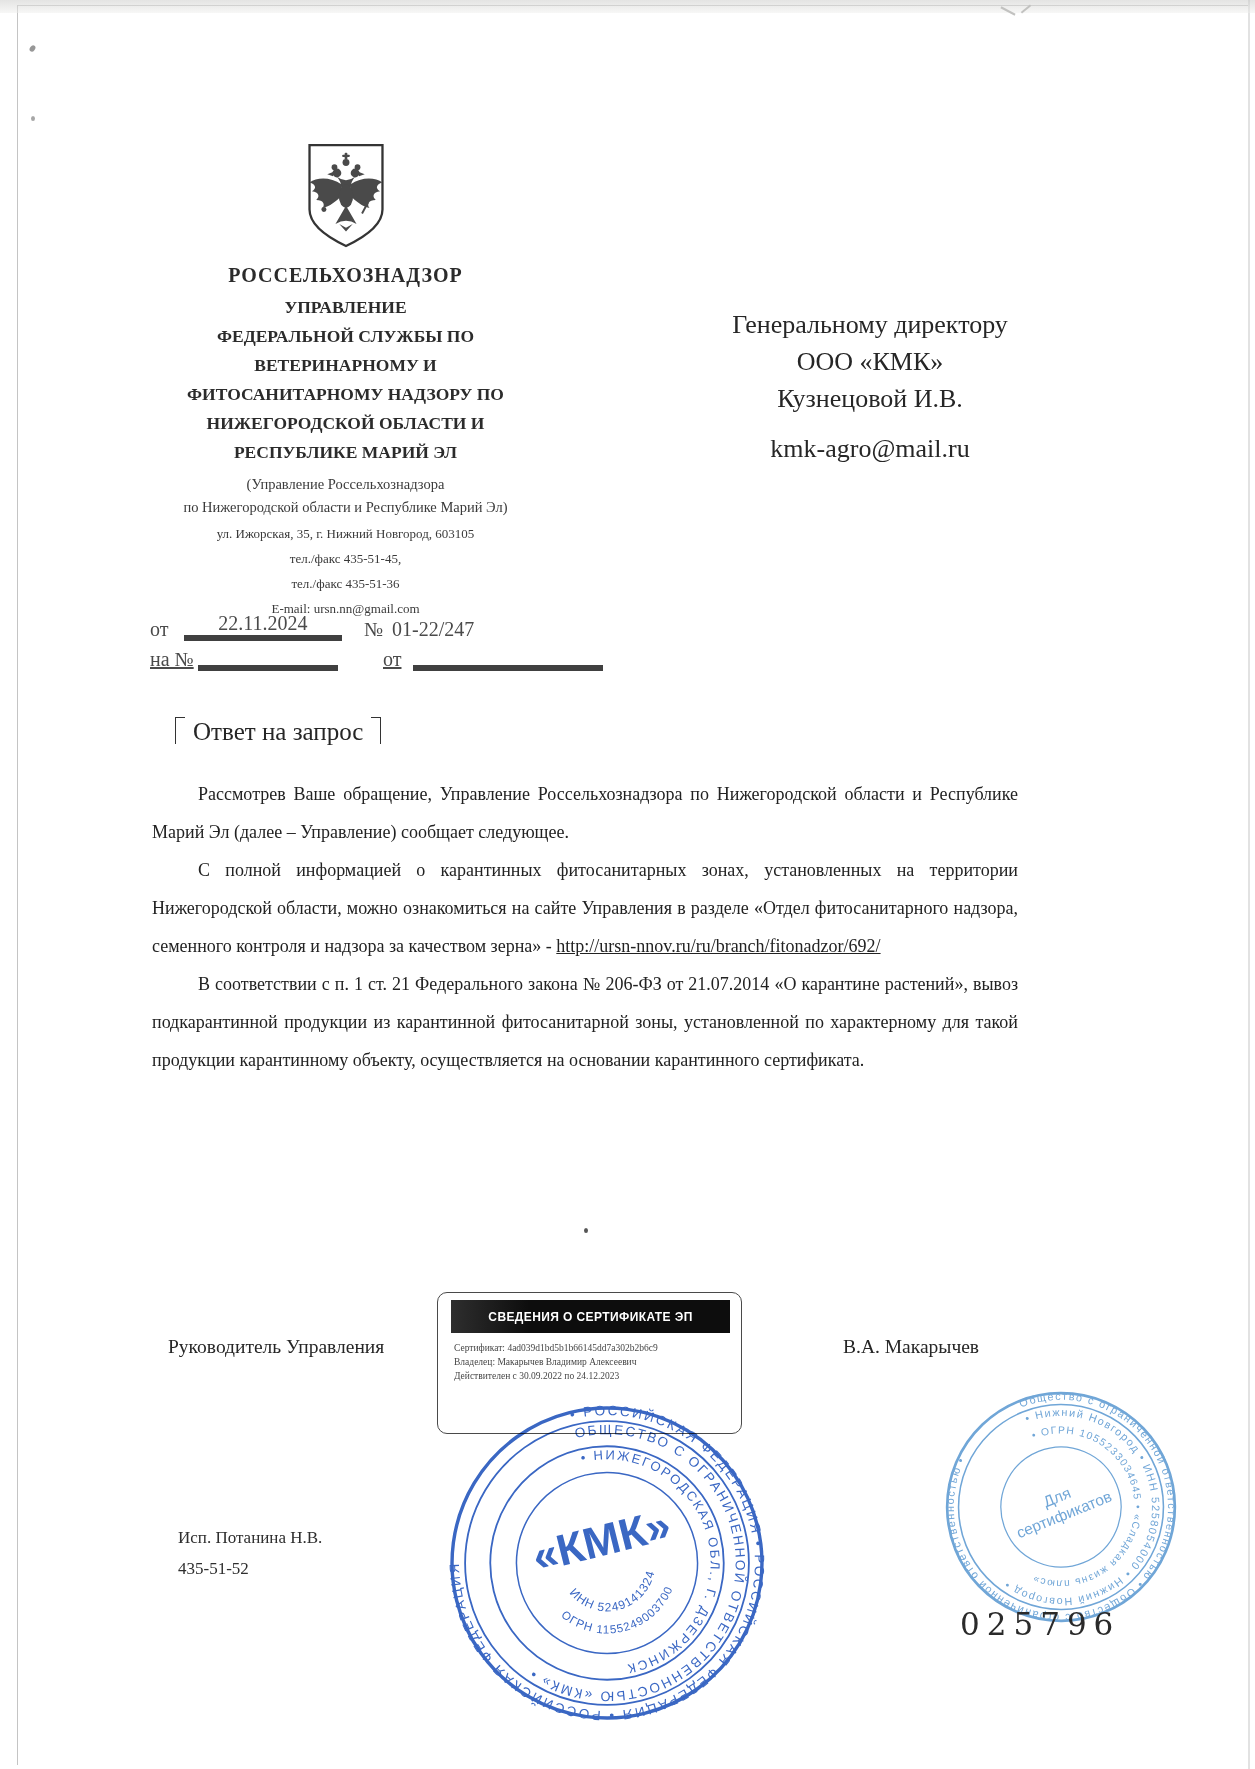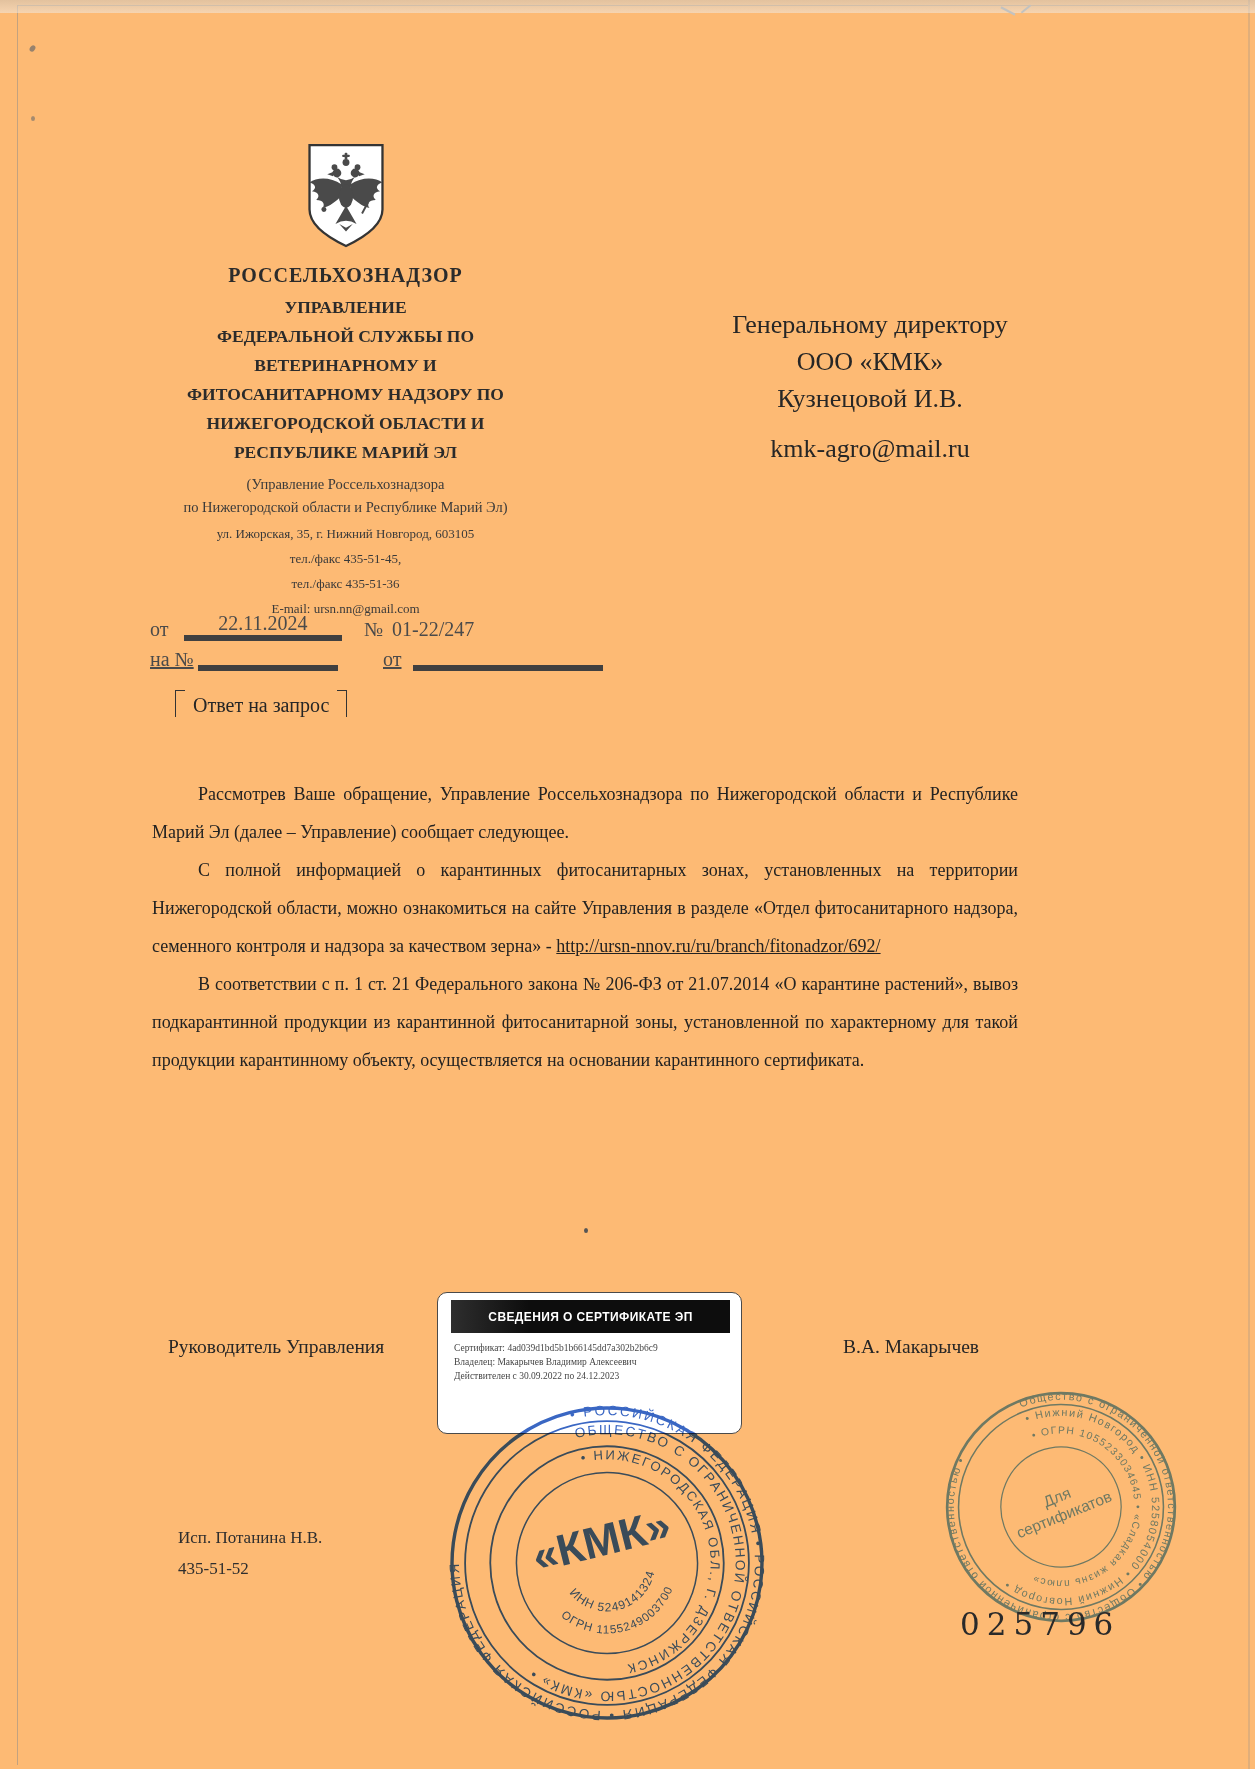--- a/index.html
+++ b/index.html
@@ -1,18 +1,18 @@
 <!DOCTYPE html>
 <html><head>
 <meta charset="utf-8">
 <style>
   html,body{margin:0;padding:0;background:#d8d8d6;}
   .page{
     position:relative;width:1255px;height:1769px;margin:0 auto;
-    background:#fdba74;overflow:hidden;
+    background:#ffffff;overflow:hidden;
     font-family:"Liberation Serif", serif;color:#1f1f1f;
   }
   
   .scan-line{position:absolute;background:#8a8a8a;}
   .scan-top{left:18px;top:5px;width:1230px;height:1px;opacity:.45;}
   .scan-left{left:17px;top:5px;width:1px;height:1760px;opacity:.5;}
   .scan-right{left:1248px;top:0;width:2px;height:1769px;opacity:.25;}
   .scan-bottom{left:0;top:1756px;width:1255px;height:13px;background:linear-gradient(#c9c9c7,#efefed);opacity:.5;}
   .speck{position:absolute;background:#6b6b6b;border-radius:50%;}
   .pencil{position:absolute;background:#c2c2c0;}
@@ -29,21 +29,21 @@
   .rcpt{position:absolute;left:650px;top:306px;width:440px;text-align:center;font-size:26px;line-height:37px;color:#262626;}
   .rcpt .email{margin-top:13px;}
 
   
   .ref{position:absolute;left:150px;top:615px;width:580px;font-size:20px;color:#4a4a4a;}
   .ref-row{display:flex;align-items:flex-end;height:26px;}
   .ref-row + .ref-row{margin-top:4px;text-decoration:underline;}
   .u{border-bottom:6px solid #404040;display:inline-block;text-align:center;color:#4a4a4a;}
 
   
-  .subject{position:absolute;left:175px;top:689px;display:flex;align-items:flex-start;font-size:20px;color:#262626;}
+  .subject{position:absolute;left:175px;top:716px;display:flex;align-items:flex-start;font-size:25px;color:#262626;}
   .brk{display:inline-block;width:9px;height:26px;margin-top:1px;}
   .brk.l{border-left:1.5px solid #333;border-top:1.5px solid #333;margin-right:8px;}
   .brk.r{border-right:1.5px solid #333;border-top:1.5px solid #333;margin-left:8px;}
   .subject .txt{line-height:24px;padding-top:4px;}
 
   
   .body-text{position:absolute;left:152px;top:775px;width:866px;font-size:18px;line-height:38px;text-align:justify;color:#222;}
   .body-text p{margin:0;text-indent:46px;}
   .body-text a{color:#222;text-decoration:underline;}
 

